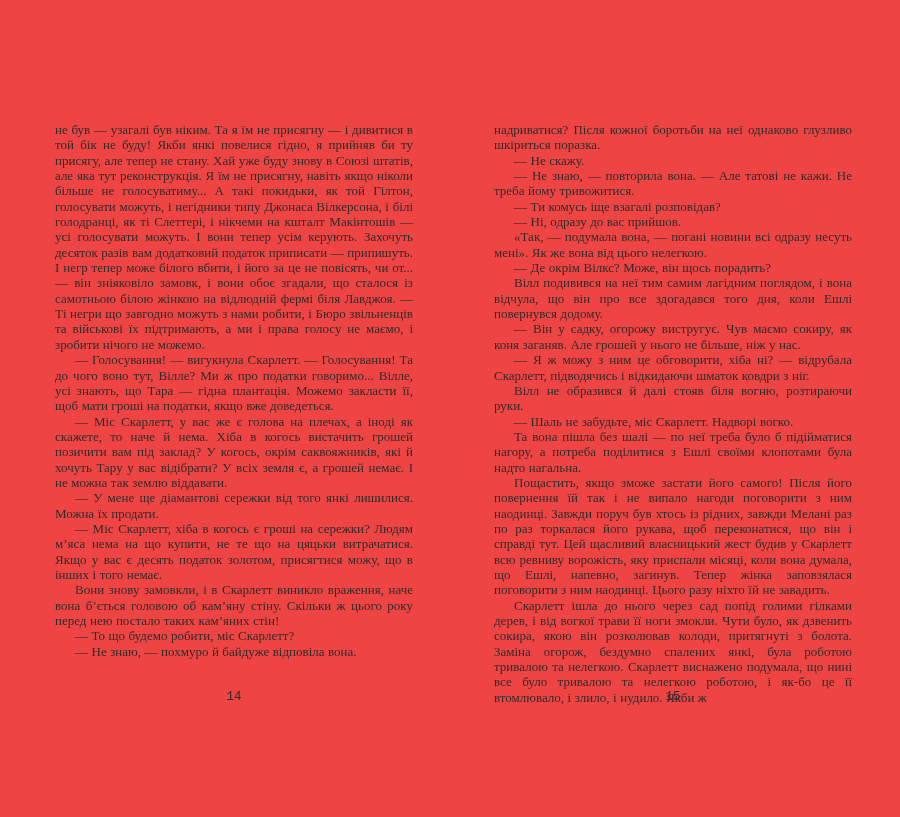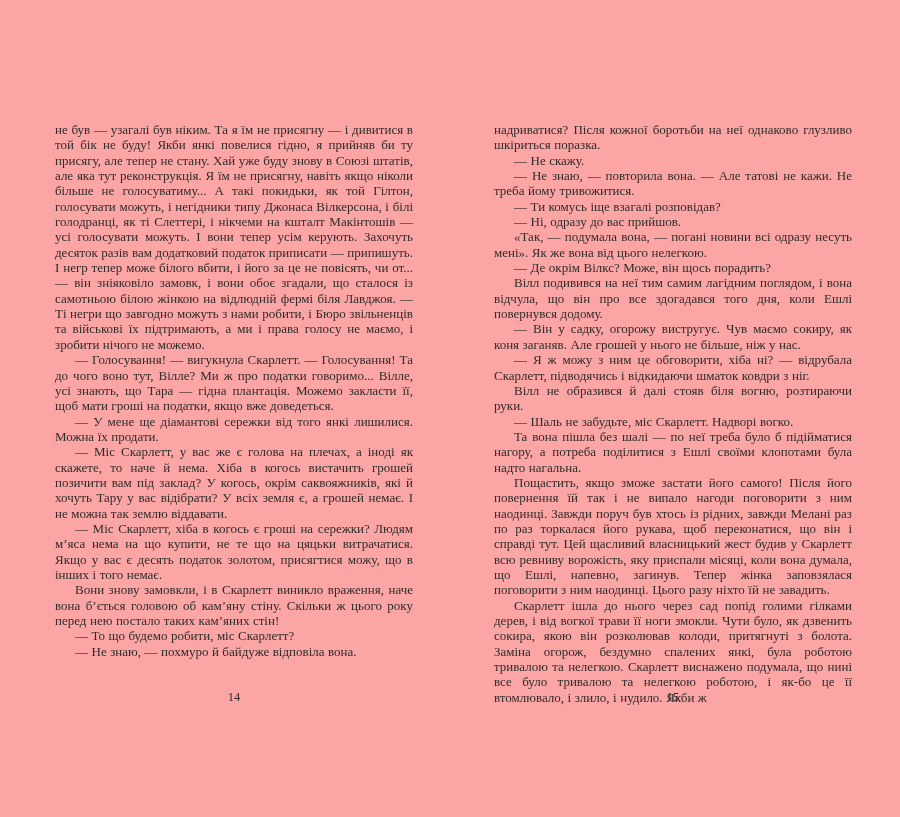--- a/index.html
+++ b/index.html
@@ -10,21 +10,21 @@
   body {
     position: relative;
     width: 900px;
     height: 817px;
     overflow: hidden;
     font-family: "Liberation Serif", "DejaVu Serif", serif;
   }
   .spread {
     position: absolute;
     inset: 0;
-    background: #fca5a5;
+    background: #ef4444;
     padding-left: 16px;
   }
   .page {
     position: absolute;
     top: 122px;
     width: 358px;
   }
   .page-left  { left: 55px; }
   .page-right { left: 494px; }
   .text-block p {
@@ -43,33 +43,34 @@
     text-indent: 0; 
   }
   .page-number {
     position: absolute;
     top: 568px;
     left: 0;
     width: 100%;
     text-align: center;
     font-size: 12.5px;
     color: #2e2d2b;
+    font-family: Liberation Mono, monospace;
   }
 </style>
 </head>
 <body>
 
 <div class="spread">
 
   <div class="page page-left">
     <div class="text-block">
       <p>не був — узагалі був ніким. Та я їм не присягну — і дивитися в той бік не буду! Якби янкі повелися гідно, я прийняв би ту присягу, але тепер не стану. Хай уже буду знову в Союзі штатів, але яка тут реконструкція. Я їм не присягну, навіть якщо ніколи більше не голосуватиму... А такі покидьки, як той Гілтон, голосувати можуть, і негідники типу Джонаса Вілкерсона, і білі голодранці, як ті Слеттері, і нікчеми на кшталт Макінтошів — усі голосувати можуть. І вони тепер усім керують. Захочуть десяток разів вам додатковий податок приписати — припишуть. І негр тепер може білого вбити, і його за це не повісять, чи от... — він зніяковіло замовк, і вони обоє згадали, що сталося із самотньою білою жінкою на відлюдній фермі біля Лавджоя. — Ті негри що завгодно можуть з нами робити, і Бюро звільненців та військові їх підтримають, а ми і права голосу не маємо, і зробити нічого не можемо.</p>
       <p>— Голосування! — вигукнула Скарлетт. — Голосування! Та до чого воно тут, Вілле? Ми ж про податки говоримо... Вілле, усі знають, що Тара — гідна плантація. Можемо закласти її, щоб мати гроші на податки, якщо вже доведеться.</p>
+      <p>— Міс Скарлетт, у вас же є голова на плечах, а іноді як скажете, то наче й нема. Хіба в когось вистачить грошей позичити вам під заклад? У когось, окрім саквояжників, які й хочуть Тару у вас відібрати? У всіх земля є, а грошей немає. І не можна так землю віддавати.</p>
       <p>— У мене ще діамантові сережки від того янкі лишилися. Можна їх продати.</p>
-      <p>— Міс Скарлетт, у вас же є голова на плечах, а іноді як скажете, то наче й нема. Хіба в когось вистачить грошей позичити вам під заклад? У когось, окрім саквояжників, які й хочуть Тару у вас відібрати? У всіх земля є, а грошей немає. І не можна так землю віддавати.</p>
       <p>— Міс Скарлетт, хіба в когось є гроші на сережки? Людям м’яса нема на що купити, не те що на цяцьки витрачатися. Якщо у вас є десять податок золотом, присягтися можу, що в інших і того немає.</p>
       <p>Вони знову замовкли, і в Скарлетт виникло враження, наче вона б’ється головою об кам’яну стіну. Скільки ж цього року перед нею постало таких кам’яних стін!</p>
       <p>— То що будемо робити, міс Скарлетт?</p>
       <p>— Не знаю, — похмуро й байдуже відповіла вона.</p>
     </div>
     <div class="page-number">14</div>
   </div>
 
   <div class="page page-right">
     <div class="text-block">

